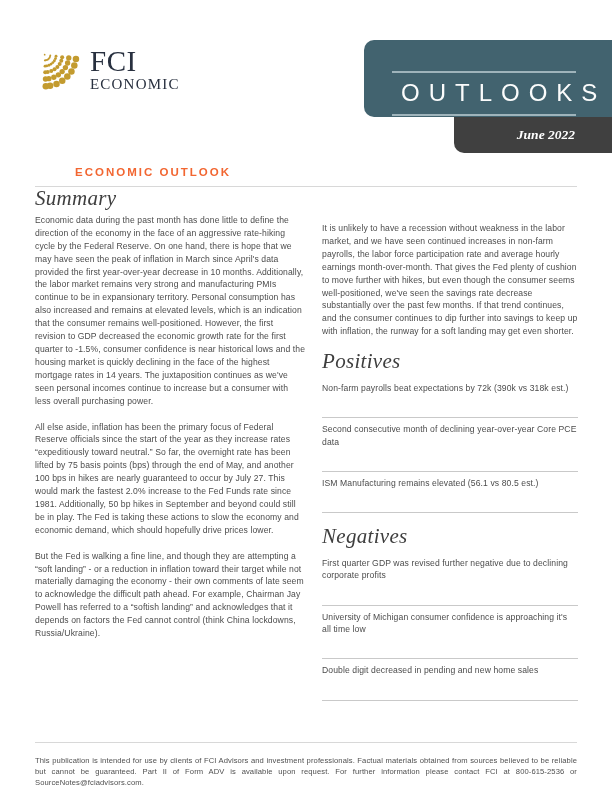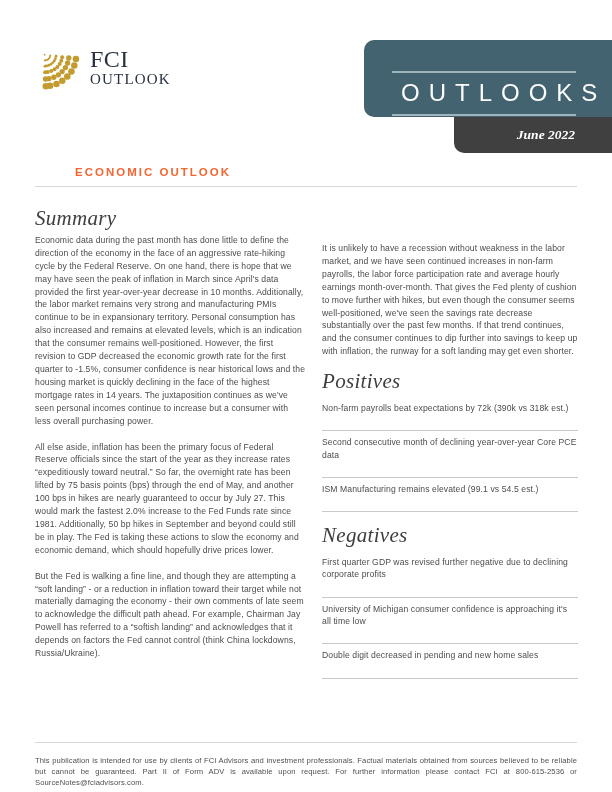--- a/index.html
+++ b/index.html
@@ -5,21 +5,21 @@
   html,body{margin:0;padding:0;background:#888;}
   .page{
     position:relative; width:612px; height:792px; margin:0 auto;
     background:#ffffff; overflow:hidden;
     font-family:"Liberation Sans", sans-serif;
   }
   
   .logo{position:absolute; left:37px; top:47px; display:flex; align-items:flex-start;}
   .logo svg{display:block;}
   .logo-text{margin-left:9px; color:#28303f; font-family:"Liberation Serif", serif; line-height:1;}
-  .logo-line1{font-size:24px; letter-spacing:.5px;}
+  .logo-line1{font-size:29px; letter-spacing:.5px;}
   .logo-line2{font-size:15px; letter-spacing:1.2px; margin-top:1px;}
   .banner-teal{
     position:absolute; left:364px; top:40px; width:248px; height:77px;
     background:#42636f; border-radius:10px 0 0 10px;
   }
   .banner-inner{position:absolute; left:28px; top:11px; width:184px; text-align:center;margin-top:20px;}
   .rule-light{height:2px; background:#9fb4bb; border:0; margin:0;}
   .banner-title{
     color:#fbfcfc; font-size:24px; letter-spacing:9px; padding-left:9px;
     margin:6px 0 7px 0; font-weight:400; white-space:nowrap;
@@ -33,33 +33,33 @@
     color:#ffffff; font-family:"Liberation Serif", serif;
     font-style:italic; font-weight:bold; font-size:13.5px;
   }
   
   .section-title{
     position:absolute; left:35px; top:166px;
     color:#f26631; font-size:11.5px; font-weight:bold; letter-spacing:2px;padding-left:40px;
   }
   .section-rule{position:absolute; left:35px; top:186px; width:542px; height:1px; background:#d8d8d8;}
   
-  .col{position:absolute; top:212px; color:#4c4c4c; font-size:8.6px; line-height:12.9px; letter-spacing:.1px;}
+  .col{position:absolute; top:192px; color:#4c4c4c; font-size:8.6px; line-height:12.9px; letter-spacing:.1px;}
   .col-left{left:35px; width:271px;}
   .col-right{left:322px; width:256px;}
   h2.script{
     font-family:"Liberation Serif", serif; font-style:italic; font-weight:500;
     color:#3e3e3e; font-size:21px; margin:0 0 9px 0; letter-spacing:.3px;
   }
   .col p{margin:0 0 13px 0;}
   .col-right .intro{margin-top:30px;}
   .pn-heading{margin-top:17px !important;}
   ul.pn-list{list-style:none; margin:0; padding:0;}
   ul.pn-list li{
-    padding:5px 0 16px 0; border-bottom:1px solid #c9c9c9; line-height:12.3px;
+    padding:5px 0 23px 0; border-bottom:1px solid #c9c9c9; line-height:12.3px;
   }
   
   .footer-rule{position:absolute; left:35px; top:742px; width:542px; height:1px; background:#d8d8d8;}
   .footer-text{
     position:absolute; left:35px; top:747px; width:542px;
     color:#4f4f4f; font-size:7.6px; line-height:11px; text-align:justify; letter-spacing:.1px;
   }
 </style>
 </head>
 <body>
@@ -107,21 +107,21 @@
           <circle cx="13.7" cy="40.5" r="3.4"></circle>
         <circle cx="8.2" cy="14" r="1"></circle>
           <circle cx="8.4" cy="20" r="1.5"></circle>
           <circle cx="8.6" cy="26.5" r="2.1"></circle>
           <circle cx="8.9" cy="33.5" r="2.8"></circle>
           <circle cx="9.2" cy="41" r="3.4"></circle>
       </svg>
     </span>
     <span class="logo-text">
       <div class="logo-line1">FCI</div>
-      <div class="logo-line2">OUTLOOK</div>
+      <div class="logo-line2">ECONOMIC</div>
     </span>
   </div>
 
   <div class="banner-teal">
     <div class="banner-inner">
       <div class="rule-light"></div>
       <div class="banner-title">OUTLOOKS</div>
       <div class="rule-light"></div>
     </div>
   </div>
@@ -140,21 +140,21 @@
     <p>But the Fed is walking a fine line, and though they are attempting a “soft landing” - or a reduction in inflation toward their target while not materially damaging the economy - their own comments of late seem to acknowledge the difficult path ahead. For example, Chairman Jay Powell has referred to a “softish landing” and acknowledges that it depends on factors the Fed cannot control (think China lockdowns, Russia/Ukraine).</p>
   </div>
 
   <div class="col col-right">
     <p class="intro">It is unlikely to have a recession without weakness in the labor market, and we have seen continued increases in non-farm payrolls, the labor force participation rate and average hourly earnings month-over-month. That gives the Fed plenty of cushion to move further with hikes, but even though the consumer seems well-positioned, we've seen the savings rate decrease substantially over the past few months. If that trend continues, and the consumer continues to dip further into savings to keep up with inflation, the runway for a soft landing may get even shorter.</p>
 
     <h2 class="script pn-heading">Positives</h2>
     <ul class="pn-list">
       <li>Non-farm payrolls beat expectations by 72k (390k vs 318k est.)</li>
       <li>Second consecutive month of declining year-over-year Core PCE data</li>
-      <li>ISM Manufacturing remains elevated (99.1 vs 54.5 est.)</li>
+      <li>ISM Manufacturing remains elevated (56.1 vs 80.5 est.)</li>
     </ul>
 
     <h2 class="script pn-heading">Negatives</h2>
     <ul class="pn-list">
       <li>First quarter GDP was revised further negative due to declining corporate profits</li>
       <li>University of Michigan consumer confidence is approaching it's all time low</li>
       <li>Double digit decreased in pending and new home sales</li>
     </ul>
   </div>
 

